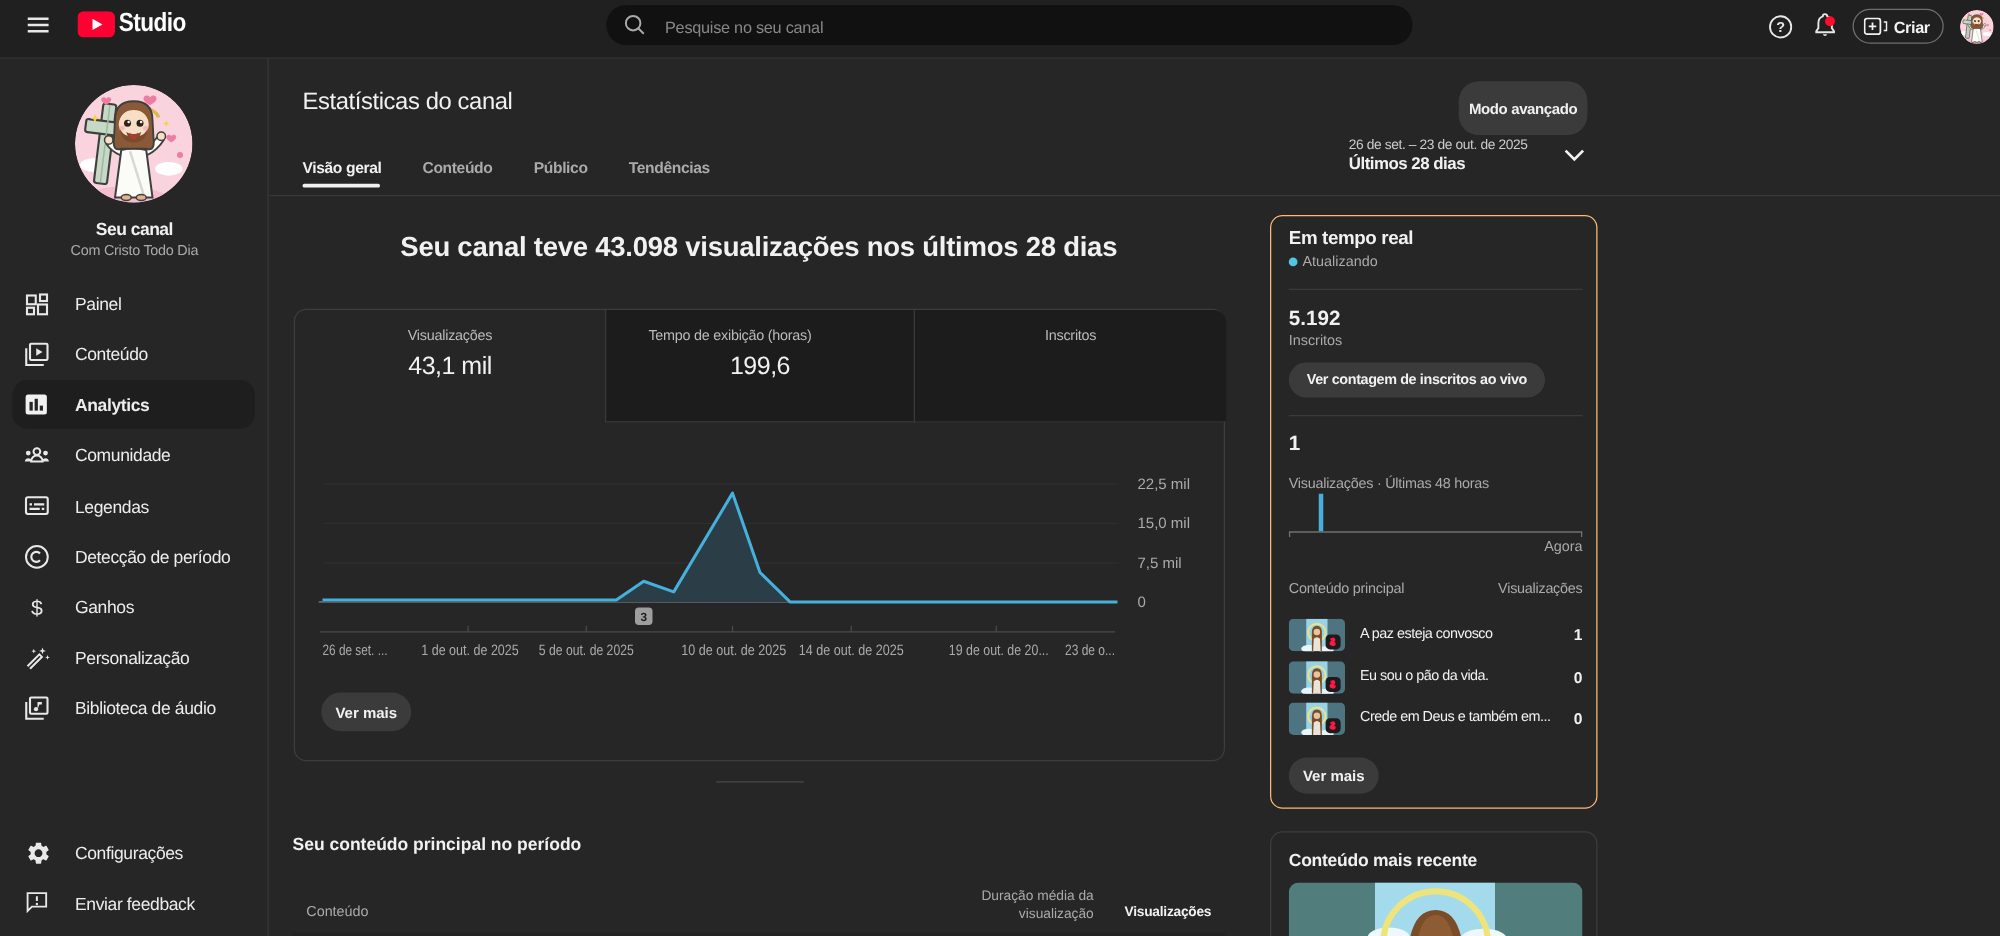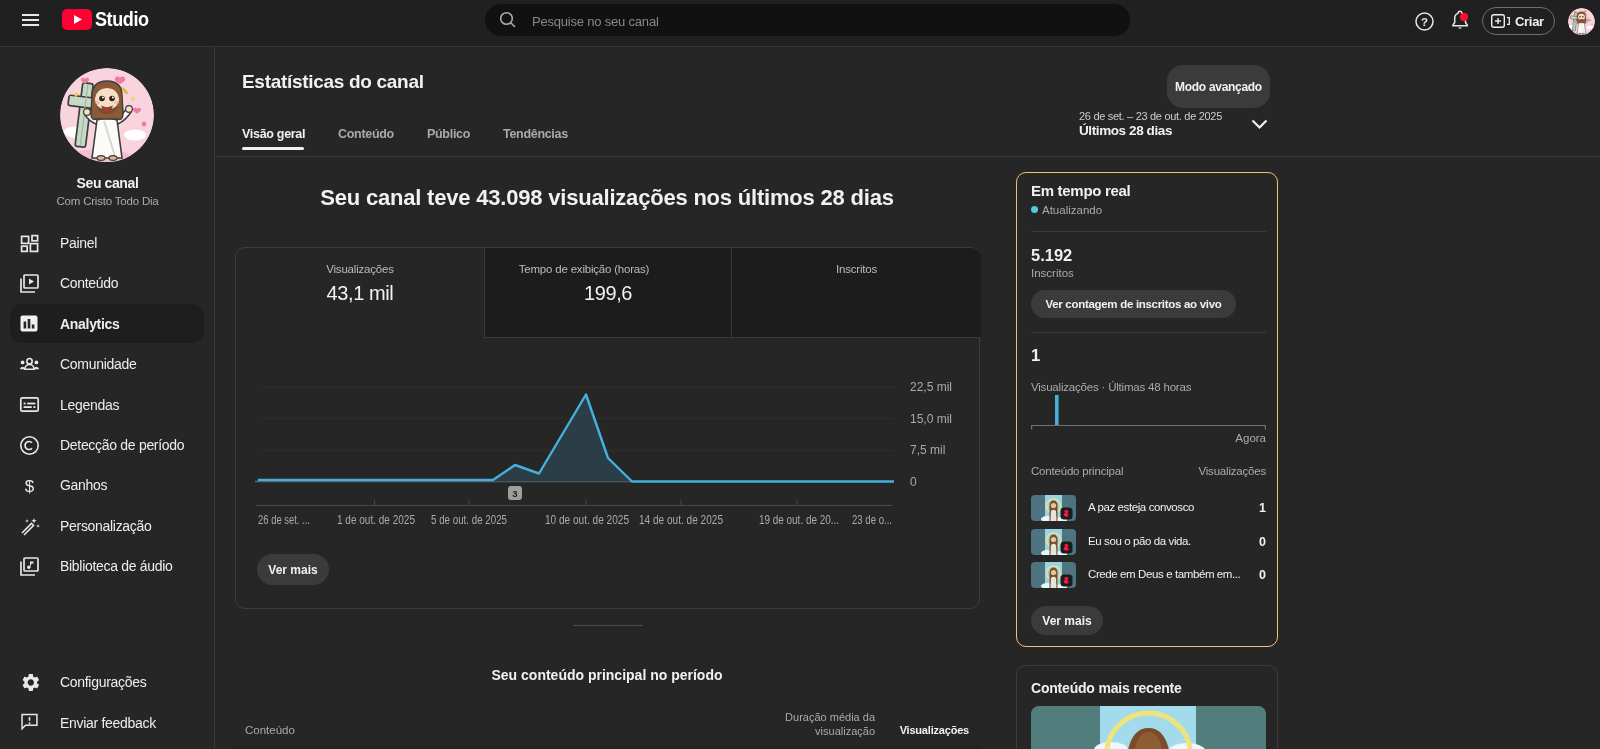--- a/index.html
+++ b/index.html
@@ -191,21 +191,21 @@
     </svg>
     <div class="abs" style="left:60px;top:627px;font-size:14px;letter-spacing:-0.3px;color:#ededed;">Configurações</div>
     <svg class="abs" style="left:19px;top:665px" width="21" height="21" viewBox="0 0 21 24">
       <path d="M2 2.8 h17 v12.4 h-13 l-4 4z" fill="none" stroke="#e8e8e8" stroke-width="1.7"></path>
       <line x1="10.5" y1="5.8" x2="10.5" y2="10" stroke="#e8e8e8" stroke-width="1.8"></line>
       <circle cx="10.5" cy="12.8" r="1.1" fill="#e8e8e8"></circle>
     </svg>
     <div class="abs" style="left:60px;top:667.5px;font-size:14px;letter-spacing:-0.3px;color:#ededed;">Enviar feedback</div>
 </div>
 
-<div class="abs t1" style="left:242px;top:71px;font-size:19px;letter-spacing:-0.3px;font-weight:bold;">Estatísticas do canal</div>
+<div class="abs t1" style="left:242px;top:71px;font-size:19px;letter-spacing:-0.3px;font-weight:normal;">Estatísticas do canal</div>
 <div class="abs t1" style="left:242px;top:127px;font-size:12.5px;letter-spacing:-0.3px;font-weight:bold;">Visão geral</div>
 <div class="abs" style="left:242px;top:147px;width:62px;height:3px;background:#f1f1f1;border-radius:2px;"></div>
 <div class="abs t2" style="left:338px;top:127px;font-size:12.5px;letter-spacing:-0.3px;font-weight:bold;">Conteúdo</div>
 <div class="abs t2" style="left:427px;top:127px;font-size:12.5px;letter-spacing:-0.3px;font-weight:bold;">Público</div>
 <div class="abs t2" style="left:503px;top:127px;font-size:12.5px;letter-spacing:-0.3px;font-weight:bold;">Tendências</div>
 <div class="abs" style="left:216px;top:156px;width:1384px;height:1px;background:#3a3a3a;"></div>
 <div class="abs pill" style="left:1167px;top:65px;width:103px;height:43px;font-size:12px;letter-spacing:-0.3px;">Modo avançado</div>
 <div class="abs" style="left:1079px;top:110px;font-size:11px;letter-spacing:-0.3px;color:#cccccc;">26 de set. – 23 de out. de 2025</div>
 <div class="abs t1" style="left:1079px;top:123px;font-size:13.5px;letter-spacing:-0.4px;font-weight:bold;">Últimos 28 dias</div>
 <svg class="abs" style="left:1251px;top:119px" width="17" height="11" viewBox="0 0 17 11">
@@ -248,21 +248,21 @@
     <text x="195" y="186" font-size="12" fill="#aaa" textLength="76" lengthAdjust="spacingAndGlyphs">5 de out. de 2025</text>
     <text x="309" y="186" font-size="12" fill="#aaa" textLength="84" lengthAdjust="spacingAndGlyphs">10 de out. de 2025</text>
     <text x="403" y="186" font-size="12" fill="#aaa" textLength="84" lengthAdjust="spacingAndGlyphs">14 de out. de 2025</text>
     <text x="523" y="186" font-size="12" fill="#aaa" textLength="80" lengthAdjust="spacingAndGlyphs">19 de out. de 20...</text>
     <text x="616" y="186" font-size="12" fill="#aaa" textLength="40" lengthAdjust="spacingAndGlyphs">23 de o...</text>
   </svg>
   <div class="abs pill" style="left:21px;top:306px;width:72px;height:31px;font-size:12px;">Ver mais</div>
 </div>
 
 <div class="abs" style="left:573px;top:625px;width:70px;height:1px;background:#4a4a4a;"></div>
-<div class="abs t1" style="left:234px;top:667px;width:746px;text-align:center;font-size:14px;font-weight:bold;">Seu conteúdo principal no período</div>
+<div class="abs t1" style="left:234px;top:667px;width:746px;text-align:left;font-size:14px;font-weight:bold;">Seu conteúdo principal no período</div>
 <div class="abs t2" style="left:245px;top:724px;font-size:11.5px;">Conteúdo</div>
 <div class="abs t2" style="left:675px;top:711px;width:200px;text-align:right;font-size:11px;line-height:13.5px;">Duração média da<br>visualização</div>
 <div class="abs t1" style="left:769px;top:724px;width:200px;text-align:right;font-size:11px;letter-spacing:-0.2px;font-weight:bold;">Visualizações</div>
 <div class="abs" style="left:234px;top:746px;width:746px;height:3px;background:#222222;"></div>
 
 <div class="abs" id="realtime" style="left:1016px;top:172px;width:262px;height:475px;border:1px solid #fdba74;border-radius:10px;">
   <div class="abs t1" style="left:14px;top:9px;font-size:15px;letter-spacing:-0.3px;font-weight:bold;">Em tempo real</div>
   <div class="abs" style="left:14px;top:33px;width:7px;height:7px;border-radius:50%;background:#52c7e0;"></div>
   <div class="abs t2" style="left:25px;top:31px;font-size:11.5px;">Atualizando</div>
   <div class="abs" style="left:14px;top:58px;width:235px;height:1px;background:#3a3a3a;"></div>

